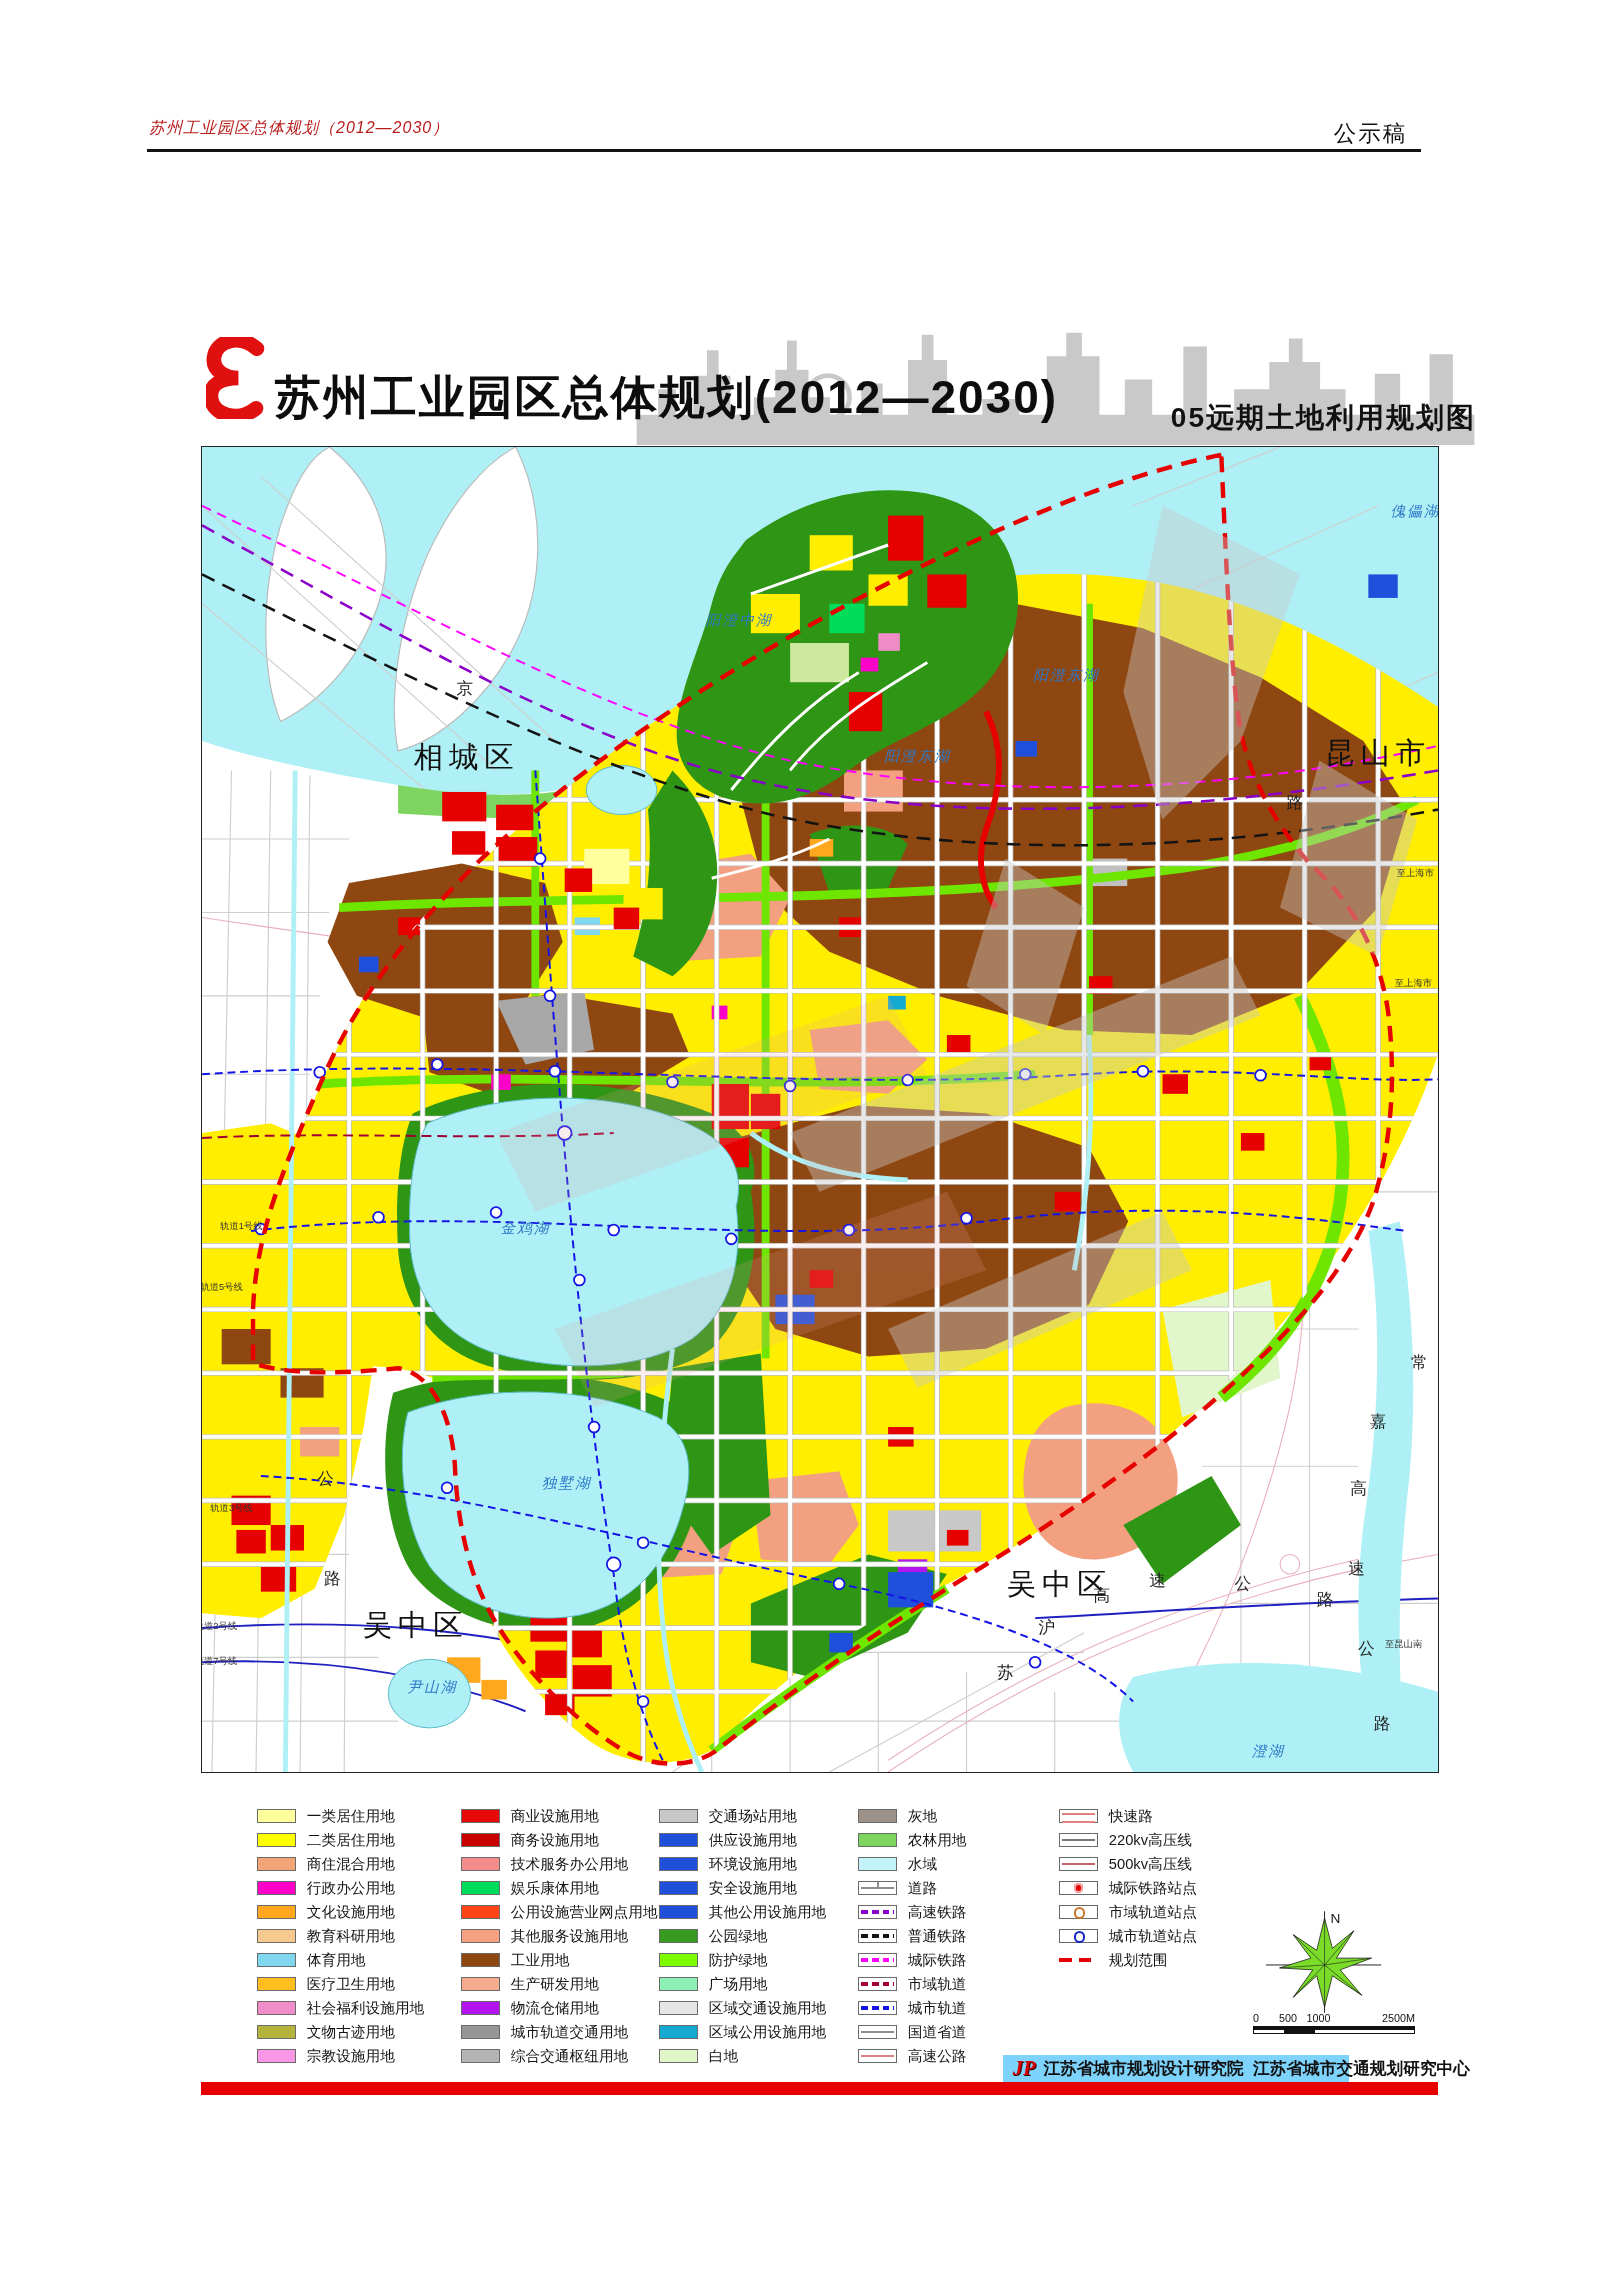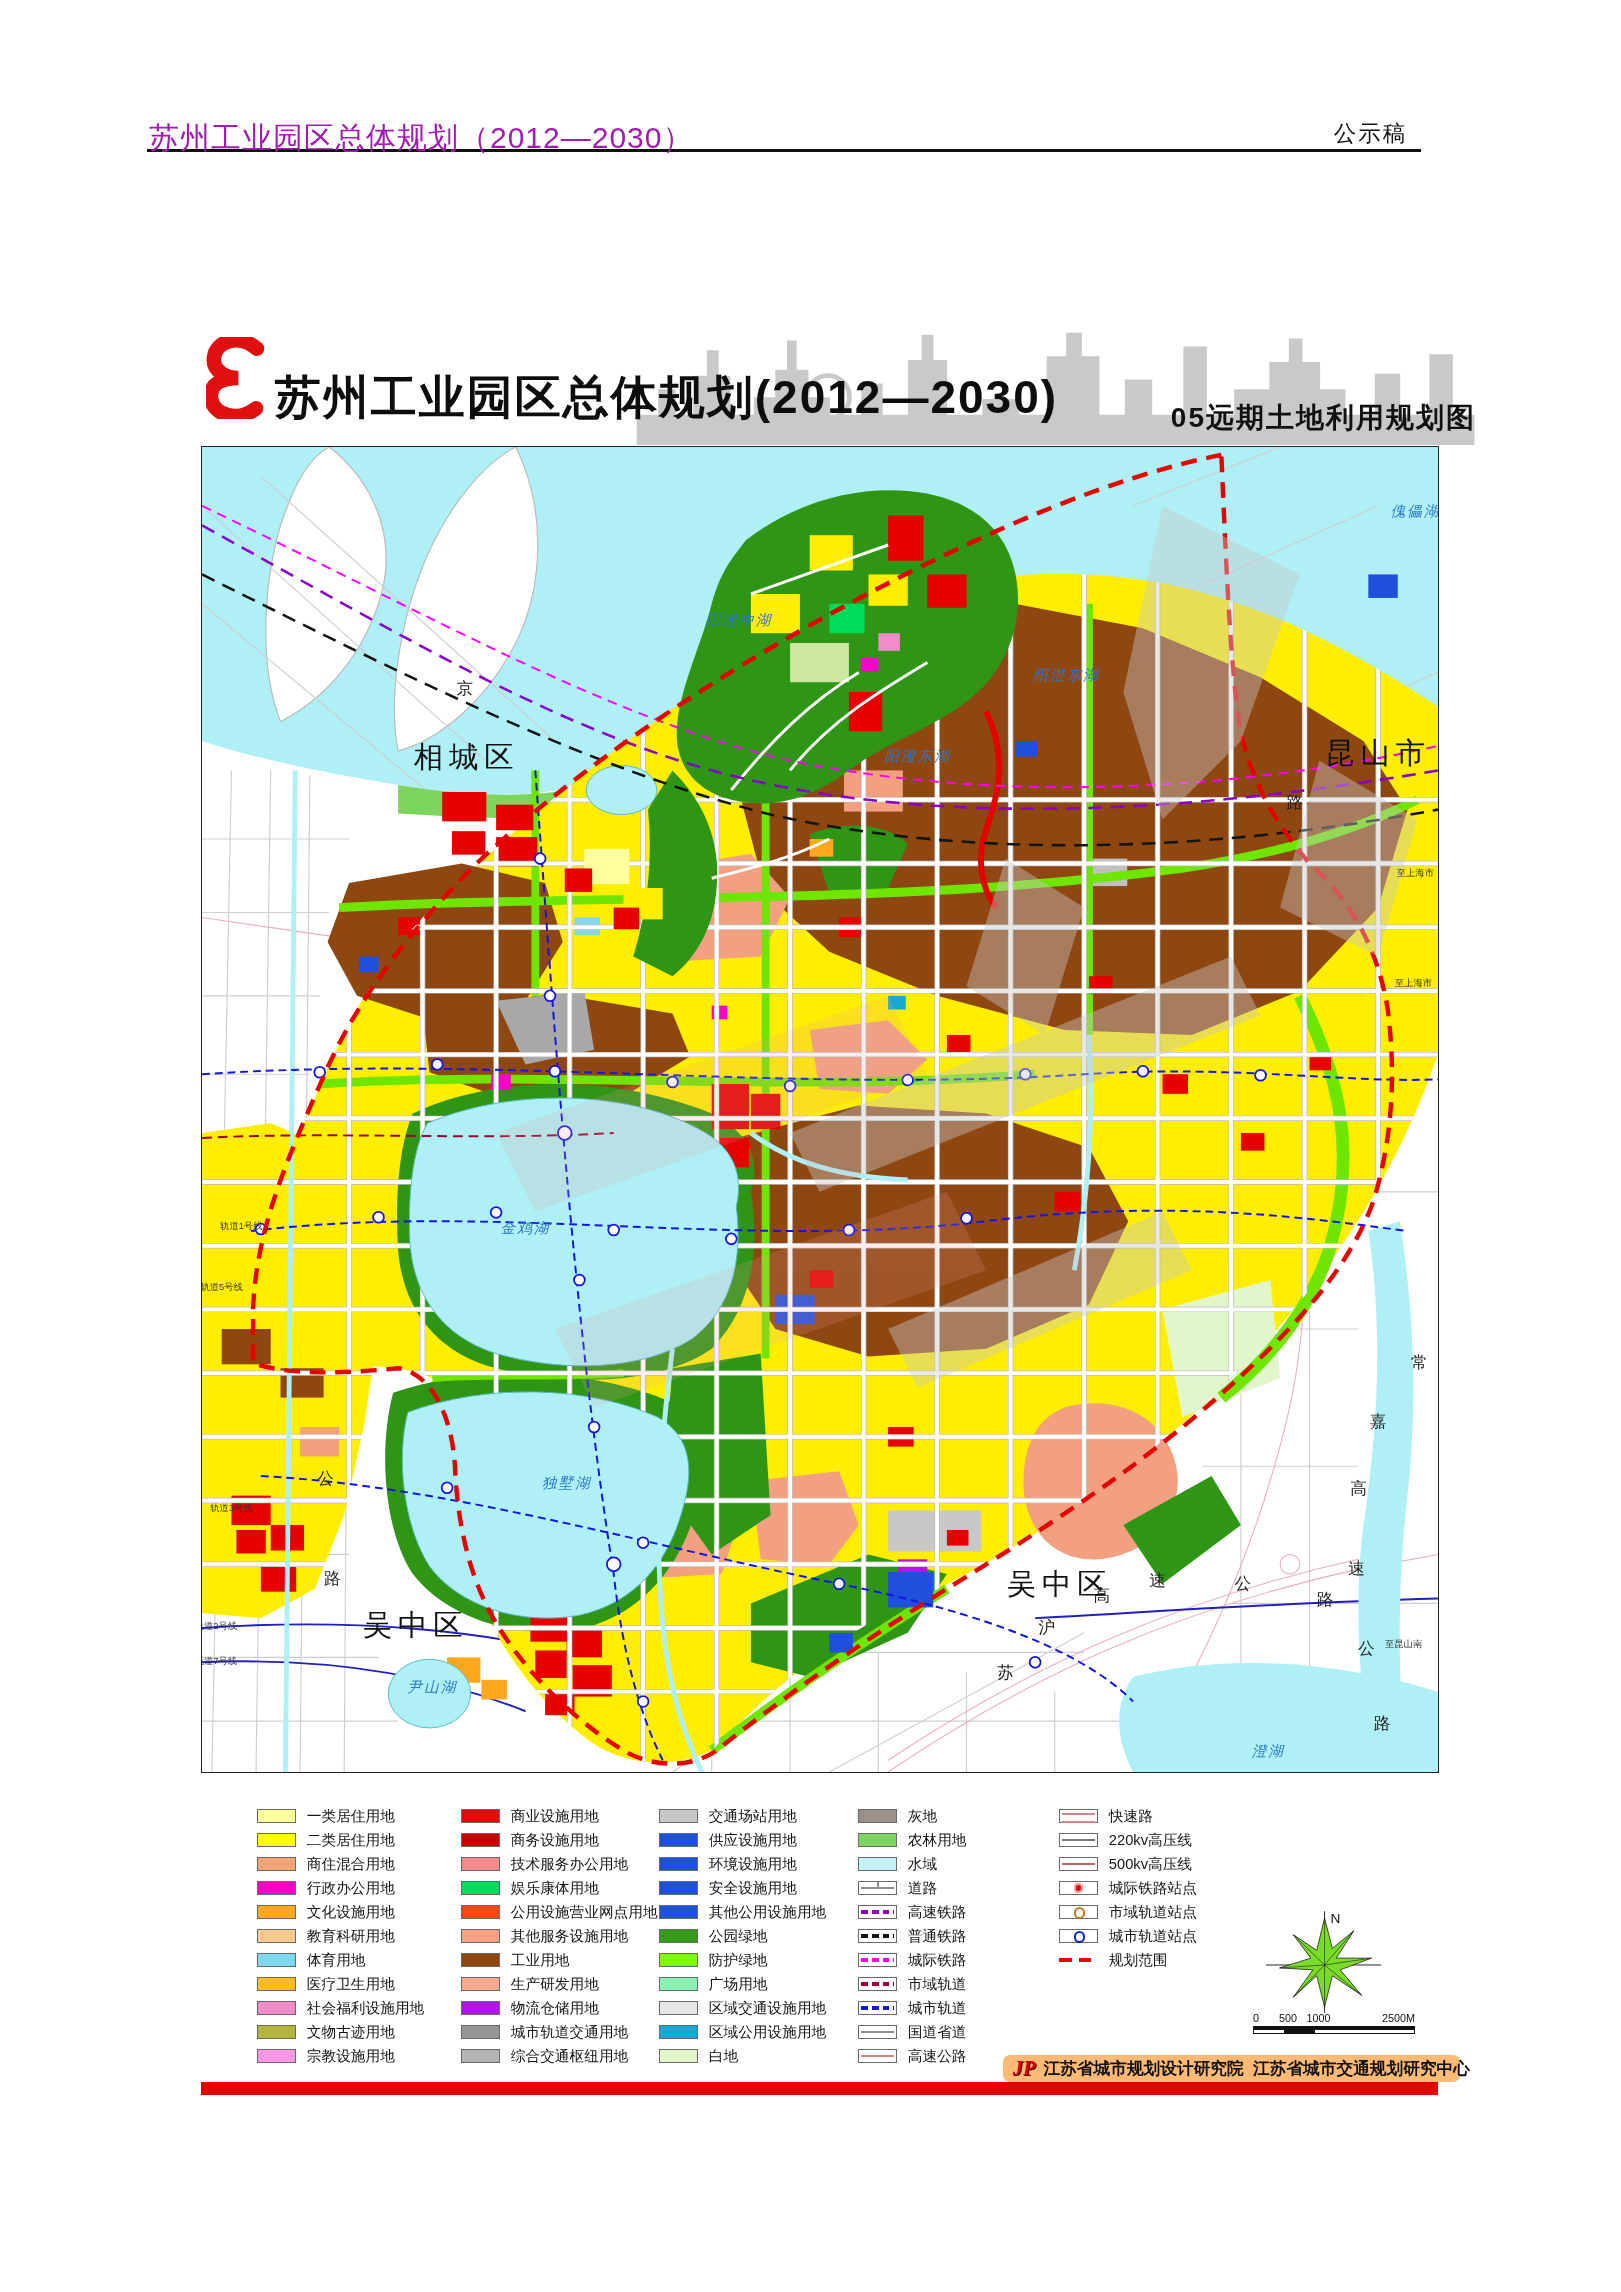--- a/index.html
+++ b/index.html
@@ -1,21 +1,21 @@
 <!DOCTYPE html>
 <html><head>
 <meta charset="utf-8">
 <style>
   html,body{margin:0;padding:0;background:#888;}
   .page{position:relative;width:1621px;height:2293px;background:#fff;overflow:hidden;
         font-family:"Liberation Sans","DejaVu Sans",sans-serif;}
   
   .hdr{position:absolute;left:147px;top:116px;width:1274px;height:33px;
        border-bottom:3.9px solid #111;}
-  .hdr-left{position:absolute;left:2px;top:2px;font-size:30px;color:#a21caf;letter-spacing:1px;}
+  .hdr-left{position:absolute;left:2px;top:2px;font-size:16px;color:#b91c1c;letter-spacing:1px;font-style:italic;}
   .hdr-right{position:absolute;right:13.7px;top:2px;font-size:22.5px;color:#111;letter-spacing:2px;}
   
   .skyline{position:absolute;left:635px;top:321px;width:841px;height:124px;}
   .title-row{position:absolute;left:206px;top:331px;height:93px;display:flex;align-items:center;}
   .logo{width:59px;height:82px;margin-right:9.8px;}
   .big-title{font-size:46px;font-weight:bold;color:#0d0d0d;letter-spacing:2px;
              font-family:"Liberation Sans","DejaVu Sans",sans-serif;margin-top:40px;}
   .subtitle{position:absolute;top:399px;left:1143px;width:333px;text-align:right;
             font-size:28px;font-weight:bold;color:#111;letter-spacing:2px;}
   
@@ -34,22 +34,22 @@
   .chip i{position:absolute;display:block;}
   .lg-label{margin-left:10.8px;font-size:14.7px;color:#141414;white-space:nowrap;}
   
   .compass{position:absolute;left:1264px;top:1909px;width:125px;height:110px;}
   .scalebar{position:absolute;left:1253px;top:2012px;width:162px;height:25.5px;font-size:10.8px;color:#111;}
   .scalebar .num{position:absolute;top:0;}
   .sb-bar{position:absolute;left:0;right:0;top:13.7px;height:8.8px;border:1px solid #111;box-sizing:border-box;}
   .sb-top{position:absolute;left:0;top:0;width:100%;height:3.4px;background:#111;}
   .sb-seg{position:absolute;left:19%;top:3.4px;width:19%;height:3.4px;background:#111;}
   
-  .foot-bar{position:absolute;left:1003px;top:2055px;width:457px;height:26.5px;background:#fdba74;
-            display:flex;align-items:center;border-radius:7px;}
+  .foot-bar{position:absolute;left:1003px;top:2055px;width:346px;height:26.5px;background:#7dd3fc;
+            display:flex;align-items:center;}
   .jp-logo{font-family:"Liberation Serif",serif;font-weight:bold;font-style:italic;
            font-size:20.6px;color:#D80000;text-shadow:1px 1px 0 #3a0000;margin:0 7.8px 0 9.8px;}
   .foot-text{font-size:16.7px;font-weight:bold;color:#111;white-space:pre;}
   .red-bar{position:absolute;left:201px;top:2082px;width:1237px;height:12.7px;background:#E60000;}
 </style>
 </head>
 <body>
 
 <div class="page">
 

